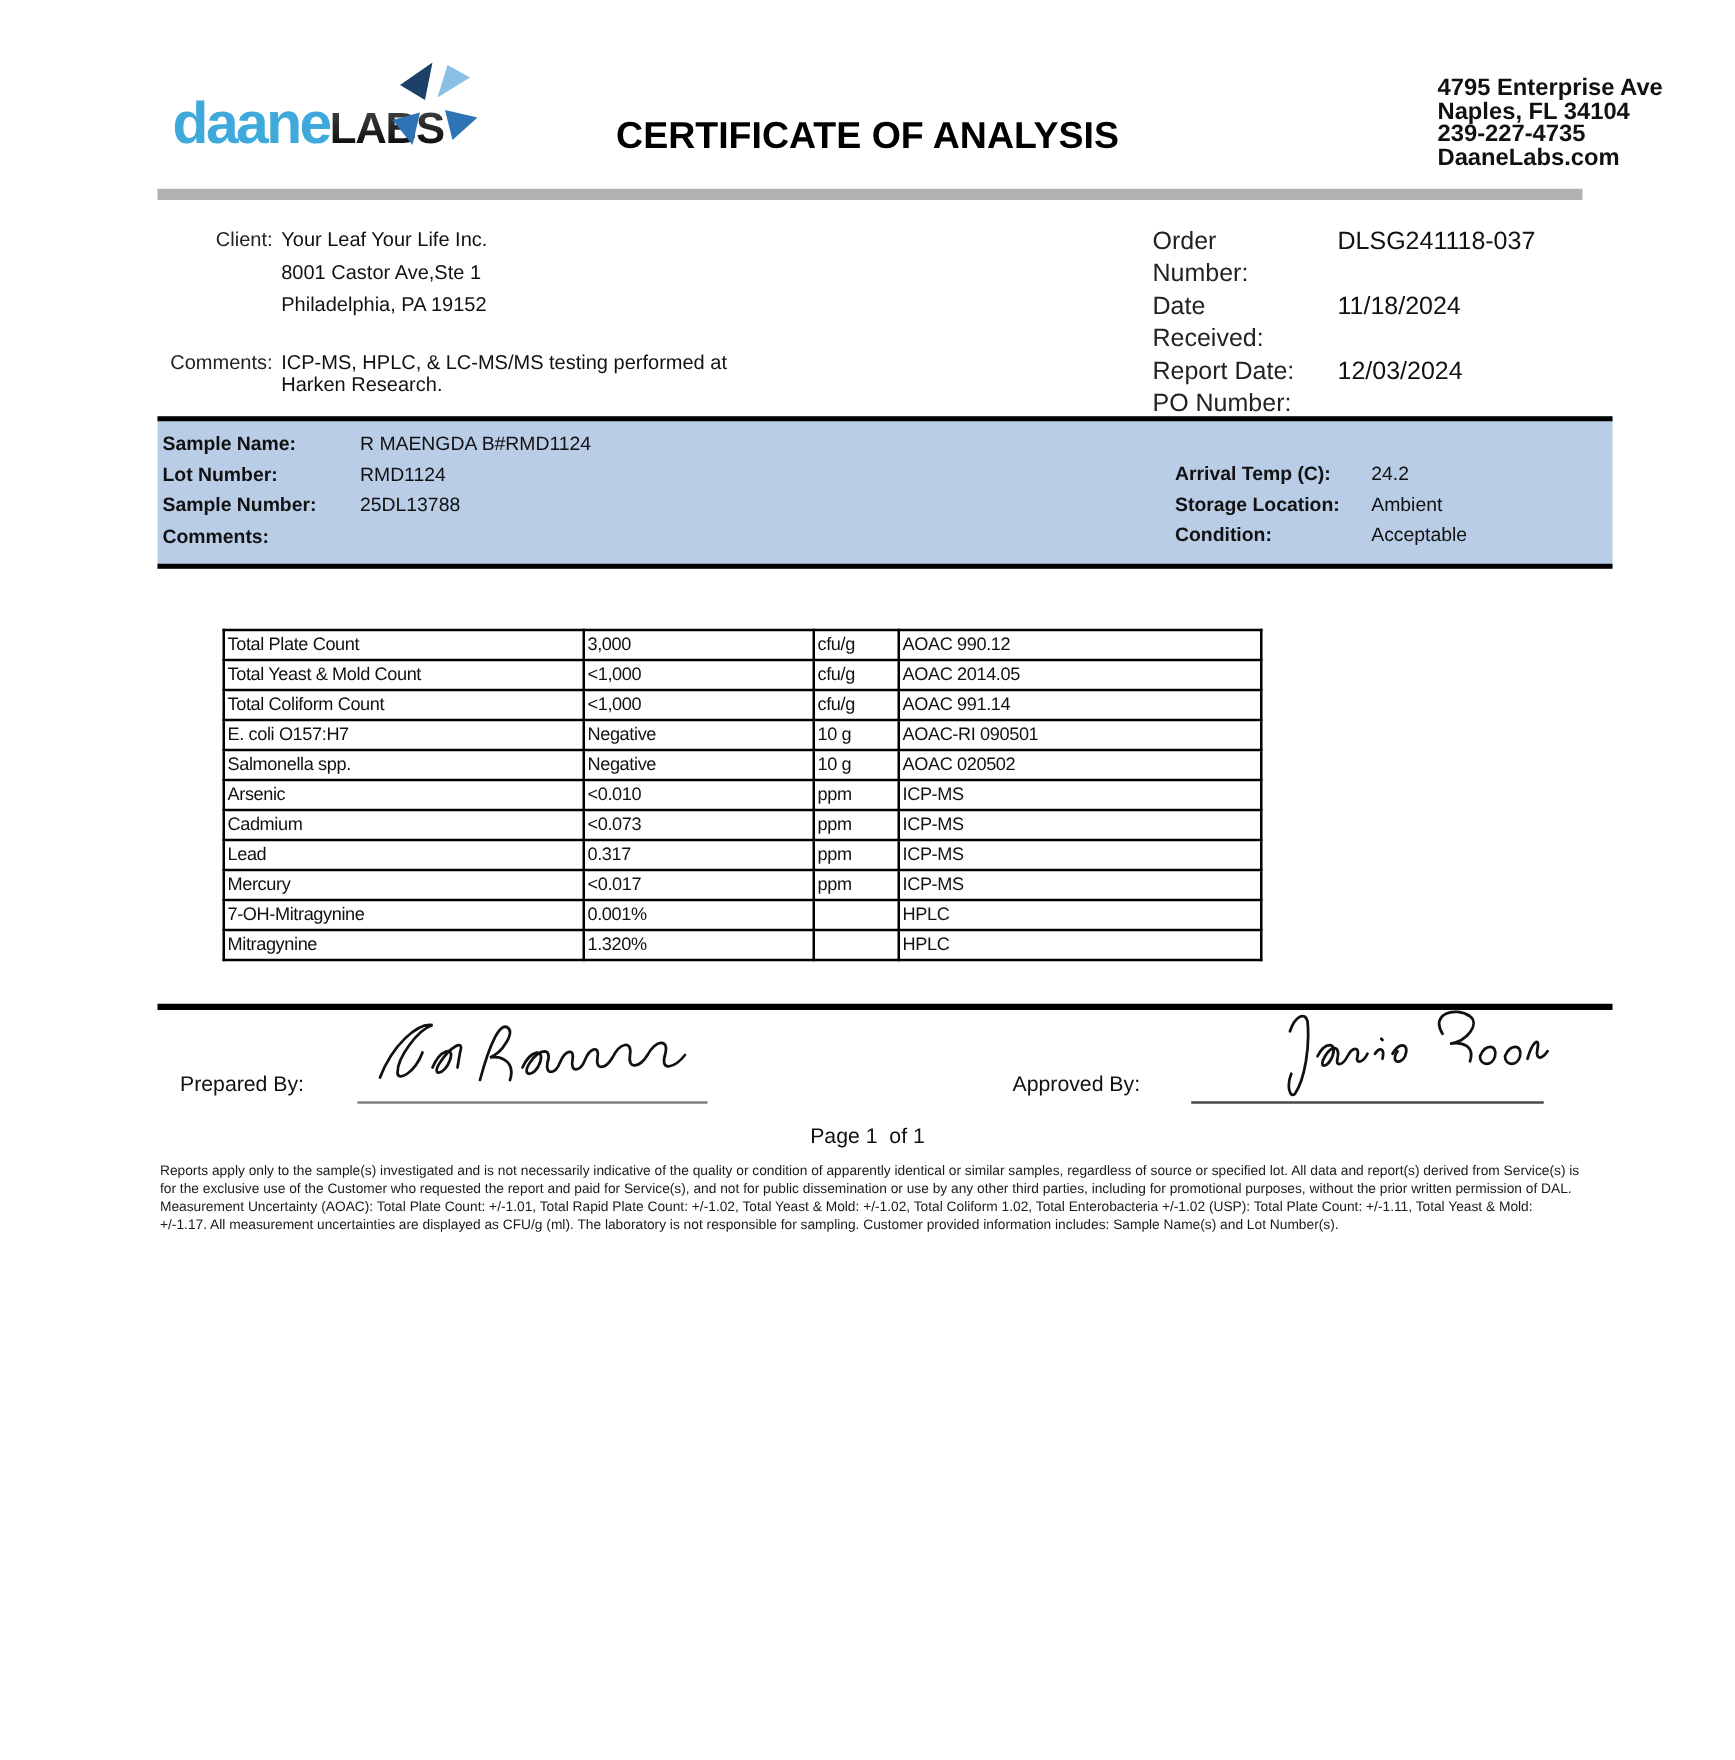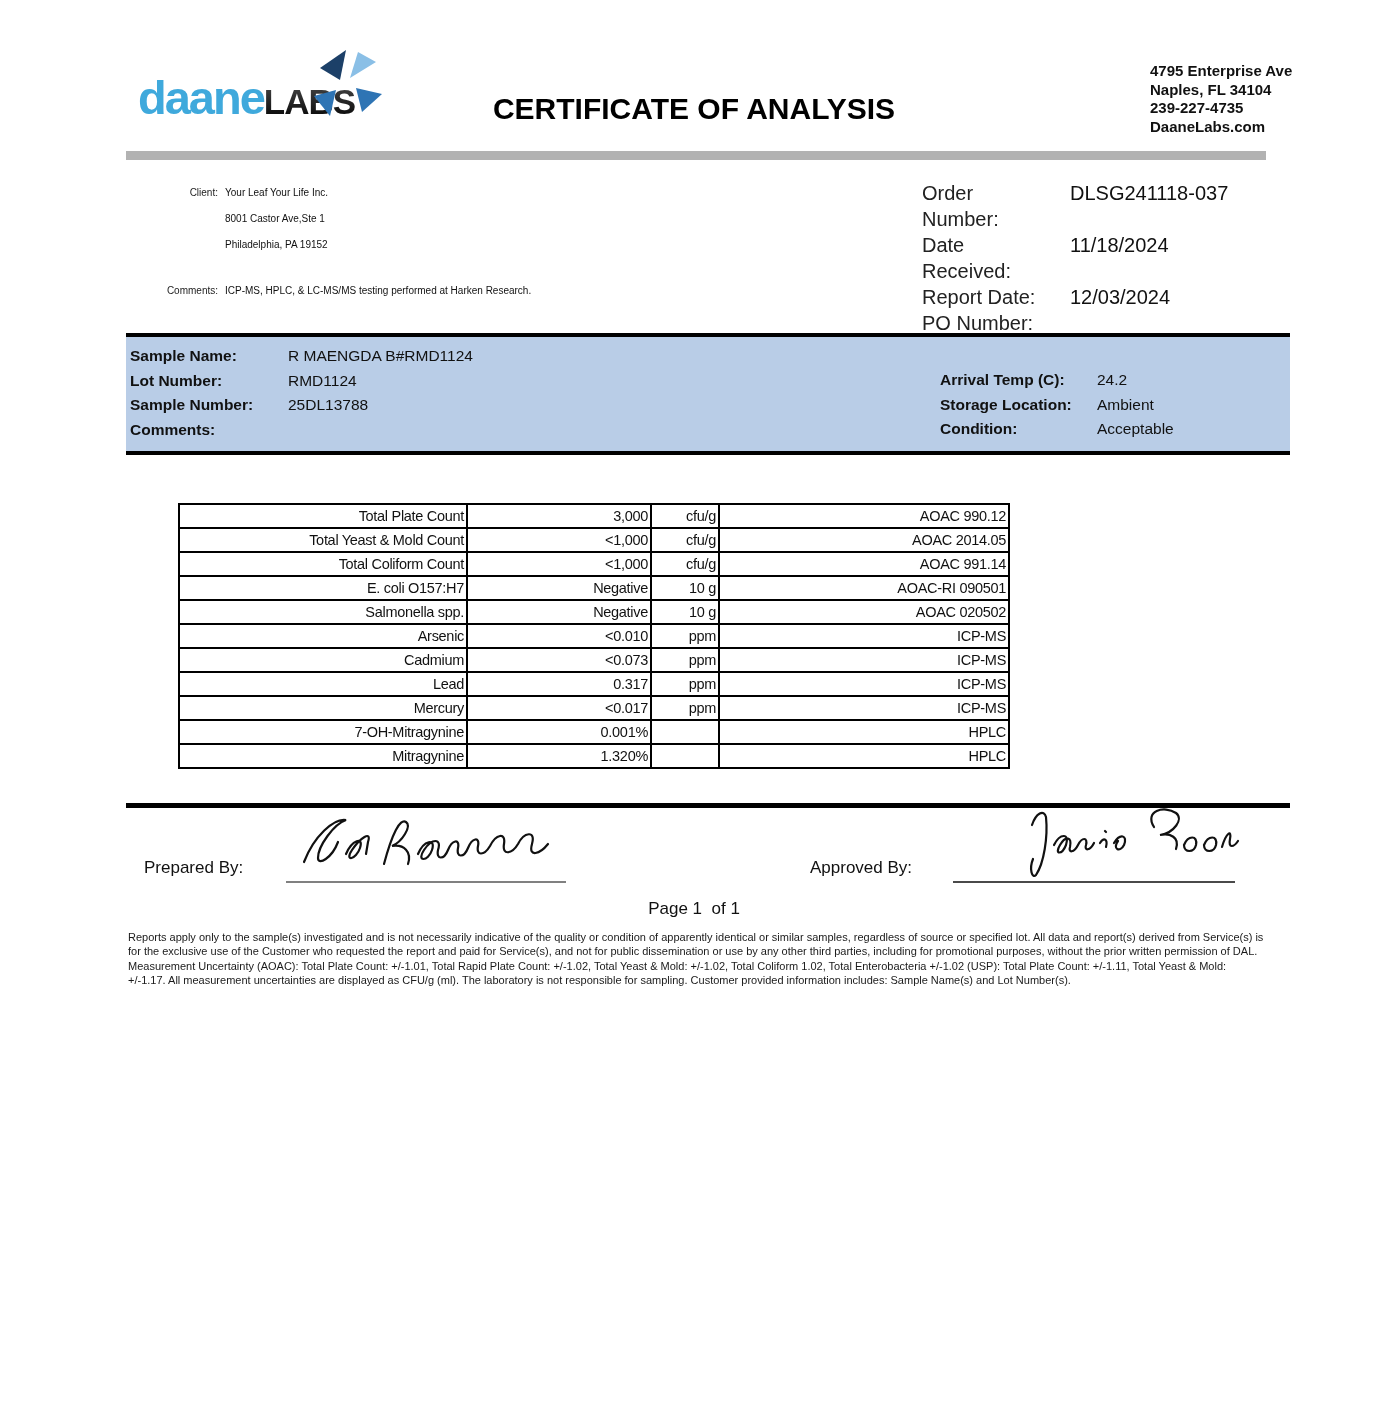--- a/index.html
+++ b/index.html
@@ -23,30 +23,30 @@
   .pinwheel { position: absolute; left: 308px; top: 48px; }
 
   .page-title {
     position: absolute; left: 0; top: 92px; width: 100%;
     text-align: center; font-size: 30px; font-weight: 700; color: #000;
     letter-spacing: 0px;
   }
 
   .lab-address {
     position: absolute; left: 1150px; top: 62px;
-    font-size: 15px; font-weight: 700; line-height: 18.5px; color: #111;
+    font-size: 19px; font-weight: 700; line-height: 18.5px; color: #111;
   }
 
   .separator-bar {
     position: absolute; left: 126px; top: 151px; width: 1140px; height: 9px;
     background: #b2b2b2;
   }
 
   
-  .client-block { position: absolute; left: 126px; top: 180px; font-size: 10px; }
+  .client-block { position: absolute; left: 126px; top: 180px; font-size: 16px; }
   .info-row { display: flex; line-height: 26px; }
   .info-label { width: 92px; text-align: right; color: #222; flex: 0 0 auto; }
   .info-value { margin-left: 7px; color: #111; }
   .comments-row { margin-top: 20px; }
   .comments-row .info-value { width: 400px; line-height: 18px; padding-top: 4px; }
 
   .order-block { position: absolute; left: 922px; top: 180px; font-size: 20px; }
   .order-block .info-label { width: 132px; text-align: left; }
   .order-block .info-value { margin-left: 16px; }
 
@@ -66,21 +66,21 @@
 
   
   .results-area { position: absolute; left: 178px; top: 503px; width: 830px; }
   .results-header { display: grid; grid-template-columns: 288px 184px 68px 290px; }
   .results-header span {
     justify-self: center; font-size: 15px; font-weight: 700;
     text-decoration: underline; color: #000; padding-bottom: 7px;
   }
   table.results-table { border-collapse: collapse; width: 830px; table-layout: fixed; }
   table.results-table td {
-    border: 2px solid #000; height: 24px; text-align: right;
+    border: 2px solid #000; height: 24px; text-align: left;
     font-size: 14.5px; color: #111; padding: 0 2px; letter-spacing: -0.3px;
   }
 
   
   .section-rule { position: absolute; left: 126px; top: 803px; width: 1164px; height: 5px; background: #000; }
   .sig-label { position: absolute; font-size: 17px; color: #111; }
   .prepared-label { left: 144px; top: 858px; }
   .approved-label { left: 810px; top: 858px; }
   .sig-line { position: absolute; top: 881px; height: 2px; }
   .prepared-line { left: 286px; width: 280px; background: #808080; }

